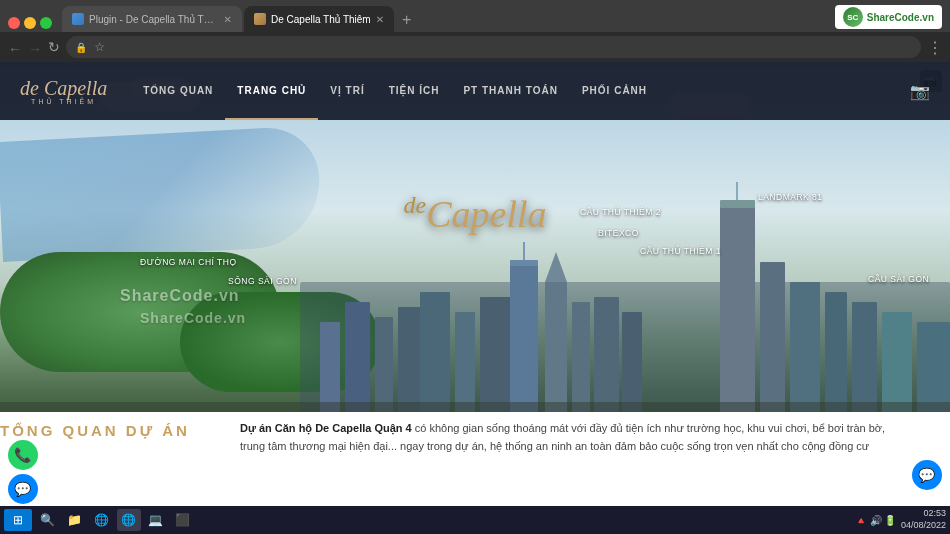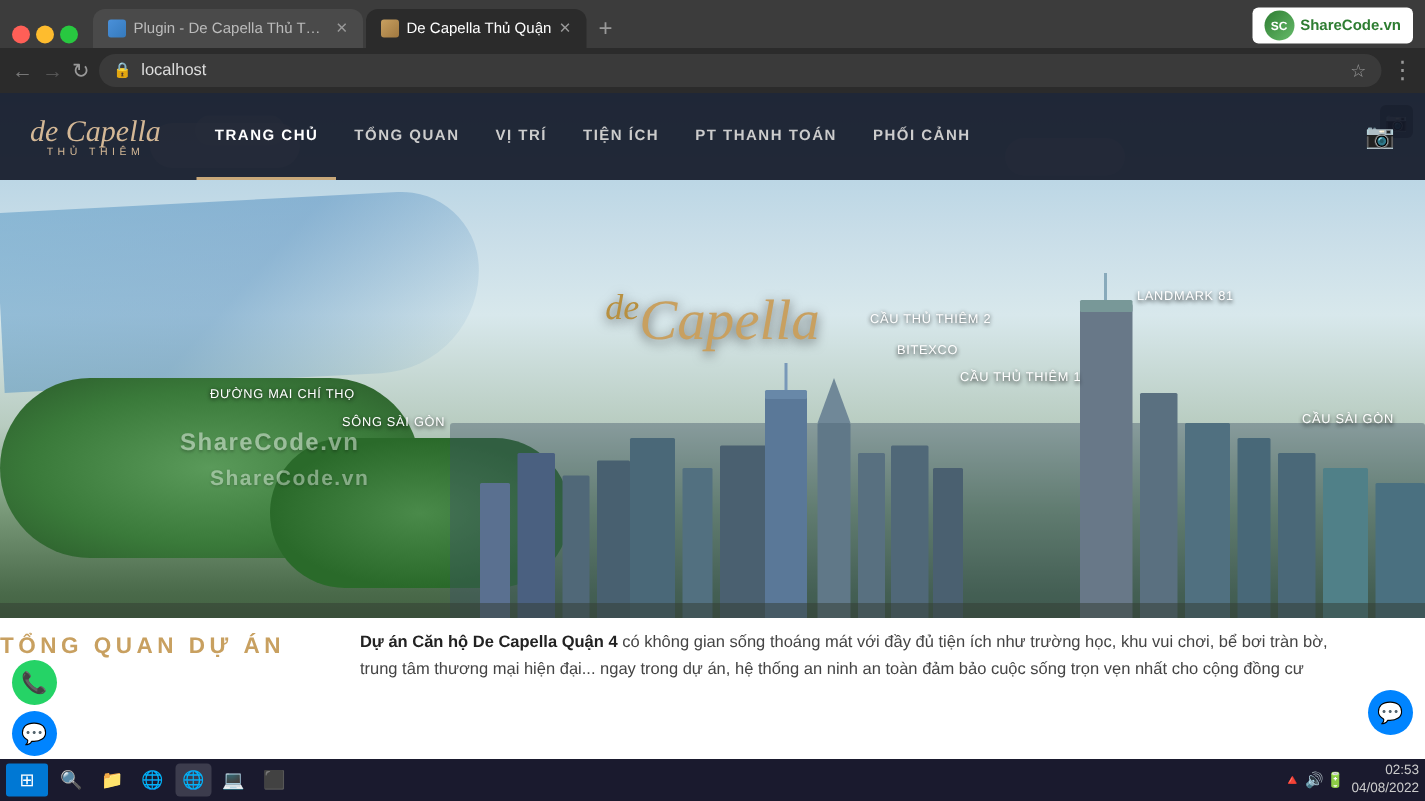--- a/index.html
+++ b/index.html
@@ -249,40 +249,39 @@
       </div>
 
       <div class="tab" style="background:#4a4a4a; color:#bbb; font-size:11px; height:26px; border-radius:8px 8px 0 0; padding:0 10px; display:flex; align-items:center; gap:5px; min-width:140px; max-width:180px;">
         <div style="width:12px;height:12px;background:linear-gradient(135deg,#4a90d9,#357abd);border-radius:2px;flex-shrink:0;"></div>
         <span style="overflow:hidden;text-overflow:ellipsis;white-space:nowrap;font-size:10px;">Plugin - De Capella Thủ Thiêm</span>
         <span style="font-size:10px;color:#999;flex-shrink:0;margin-left:auto;">✕</span>
       </div>
 
       <div class="tab active" style="background:#2b2b2b; color:#fff; font-size:11px; height:26px; border-radius:8px 8px 0 0; padding:0 10px; display:flex; align-items:center; gap:5px; min-width:140px; max-width:180px;">
         <div style="width:12px;height:12px;background:linear-gradient(135deg,#c8a060,#a07840);border-radius:2px;flex-shrink:0;"></div>
-        <span style="overflow:hidden;text-overflow:ellipsis;white-space:nowrap;font-size:10px;">De Capella Thủ Quận</span>
+        <span style="overflow:hidden;text-overflow:ellipsis;white-space:nowrap;font-size:10px;">De Capella Thủ Thiêm</span>
         <span style="font-size:10px;color:#999;flex-shrink:0;margin-left:auto;">✕</span>
       </div>
       <span style="font-size:16px;color:#999;padding:0 6px;cursor:pointer;padding-bottom:3px;">+</span>
 
       <div style="margin-left:auto; display:flex; align-items:center; padding-bottom:3px;">
         <div style="background:#fff; border-radius:4px; padding:2px 8px; display:flex; align-items:center; gap:4px;">
           <div style="width:20px;height:20px;background:linear-gradient(135deg,#2e7d32,#66bb6a);border-radius:50%;display:flex;align-items:center;justify-content:center;font-size:8px;color:#fff;font-weight:bold;">SC</div>
           <span style="font-size:10px;font-weight:bold;color:#2e7d32;">ShareCode.vn</span>
         </div>
       </div>
     </div>
 
     <div class="address-bar-row" style="height:30px;background:#2b2b2b;display:flex;align-items:center;padding:0 8px;gap:6px;">
       <span style="color:#777;font-size:14px;cursor:pointer;">←</span>
       <span style="color:#555;font-size:14px;cursor:pointer;">→</span>
       <span style="color:#999;font-size:14px;cursor:pointer;">↻</span>
       <div class="address-bar" style="flex:1;height:22px;background:#3a3a3a;border-radius:11px;display:flex;align-items:center;padding:0 10px;gap:6px;">
         <span style="color:#999;font-size:10px;">🔒</span>
-        <span style="flex:1;font-size:11px;color:#ddd;">localhost</span>
         <span style="color:#999;font-size:12px;cursor:pointer;">☆</span>
       </div>
       <span style="color:#999;font-size:16px;cursor:pointer;letter-spacing:-1px;">⋮</span>
     </div>
   </div>
 
   <div class="website" style="position:relative; top:0; width:950px; height:472px; overflow:hidden;">
 
     <div class="hero">
 
@@ -377,25 +376,25 @@
     </div>
 
     <div class="nav">
 
       <div class="nav-logo" style="margin-right:24px;cursor:pointer;">
         <span style="font-family:'Georgia',serif;font-style:italic;font-size:20px;color:#d4b896;line-height:1;">de Capella</span>
         <span style="font-size:7px;color:#d4b896;letter-spacing:3px;text-transform:uppercase;">Thủ Thiêm</span>
       </div>
 
       <div class="nav-items">
+        <div class="nav-item" style="padding:0 12px;height:58px;display:flex;align-items:center;font-size:10px;font-weight:600;color:#ccc;letter-spacing:1px;cursor:pointer;border-bottom:2px solid transparent;">
+          <span>TỔNG QUAN</span>
+        </div>
         <div class="nav-item active" style="padding:0 12px;height:58px;display:flex;align-items:center;font-size:10px;font-weight:600;color:#fff;letter-spacing:1px;cursor:pointer;border-bottom:2px solid #c8a87a;">
           <span>TRANG CHỦ</span>
-        </div>
-        <div class="nav-item" style="padding:0 12px;height:58px;display:flex;align-items:center;font-size:10px;font-weight:600;color:#ccc;letter-spacing:1px;cursor:pointer;border-bottom:2px solid transparent;">
-          <span>TỔNG QUAN</span>
         </div>
         <div class="nav-item" style="padding:0 12px;height:58px;display:flex;align-items:center;font-size:10px;font-weight:600;color:#ccc;letter-spacing:1px;cursor:pointer;border-bottom:2px solid transparent;">
           <span>VỊ TRÍ</span>
         </div>
         <div class="nav-item" style="padding:0 12px;height:58px;display:flex;align-items:center;font-size:10px;font-weight:600;color:#ccc;letter-spacing:1px;cursor:pointer;border-bottom:2px solid transparent;">
           <span>TIỆN ÍCH</span>
         </div>
         <div class="nav-item" style="padding:0 12px;height:58px;display:flex;align-items:center;font-size:10px;font-weight:600;color:#ccc;letter-spacing:1px;cursor:pointer;border-bottom:2px solid transparent;">
           <span>PT THANH TOÁN</span>
         </div>

